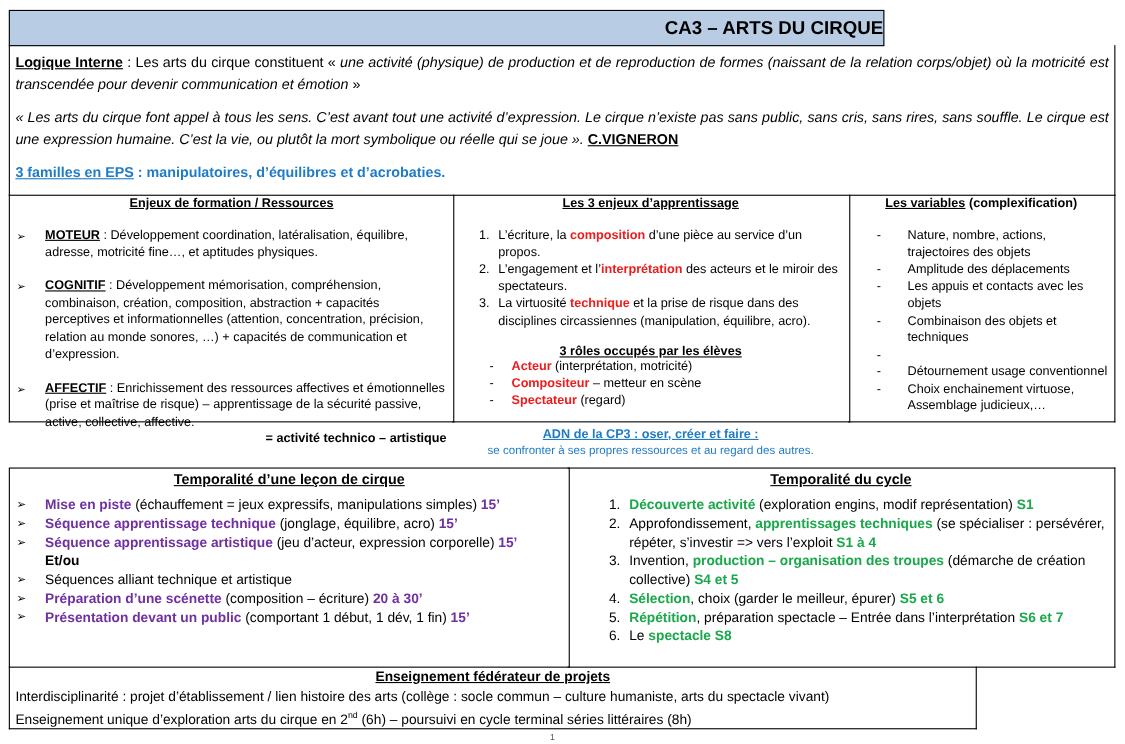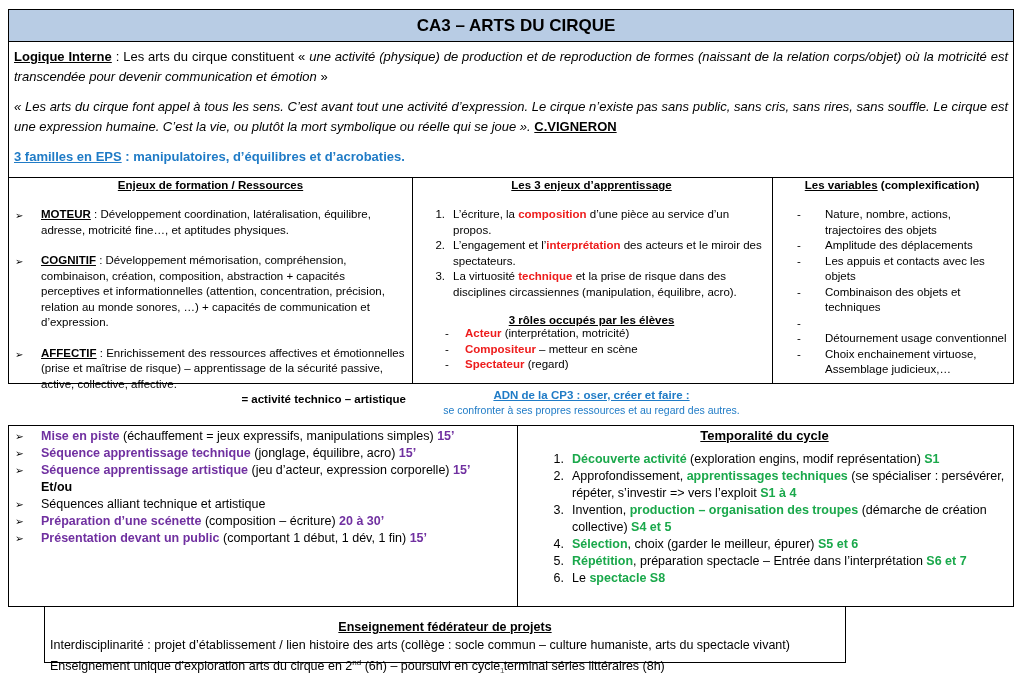--- a/index.html
+++ b/index.html
@@ -3,23 +3,23 @@
 <meta charset="utf-8">
 <style>
   html, body { margin: 0; padding: 0; background: #ffffff; }
   body {
     width: 1023px; height: 676px; position: relative; overflow: hidden;
     font-family: "Liberation Sans", sans-serif; color: #000;
     font-size: 11.5px;
   }
   .abs { position: absolute; box-sizing: border-box; }
   .title-bar {
-    left: 8px; top: 9px; width: 1006px; height: 33px;
+    left: 8px; top: 9px; width: 796px; height: 33px;
     background: #b8cce4; border: 1.5px solid #000;
-    display: flex; align-items: center; justify-content: center;
+    display: flex; align-items: center; justify-content: flex-end;
     font-weight: bold; font-size: 17px; padding-left: 10px;
   }
   .intro {
     left: 8px; top: 41px; width: 1006px; height: 137px;
     border: 1.5px solid #000; border-top: none;
     padding: 6px 5px 14px 5px; font-size: 13px; line-height: 20px;
     text-align: justify;
   }
   .intro p { margin: 0 0 10px 0; }
   .u { text-decoration: underline; }
@@ -43,23 +43,23 @@
   .dash .d { width: 48px; flex-shrink: 0; padding-left: 28px; box-sizing: border-box; }
   .low { top: 425px; height: 182px; border: 1.5px solid #000; padding: 2px 6px; }
   .low1 { left: 8px; width: 510px; font-size: 12.5px; }
   .low2 { left: 516px; width: 498px; border-left: none; font-size: 12.5px; }
   .low .head { font-size: 13px; margin-bottom: 8px; }
   .lb { display: flex; line-height: 17px; }
   .lb .mk { width: 26px; flex-shrink: 0; font-size: 10.5px; }
   .ln { display: flex; line-height: 17px; }
   .ln .n { width: 50px; flex-shrink: 0; text-align: right; padding-right: 8px; box-sizing: border-box; }
   .foot {
-    left: 8px; top: 606px; width: 802px; height: 57px;
-    border: 1.5px solid #000; border-top: none; padding: 12px 5px;
-    font-size: 12.5px; line-height: 18px; margin-left: 36px;
+    left: 8px; top: 606px; width: 880px; height: 57px;
+    border: 1.5px solid #000; border-top: none; padding: 0 5px;
+    font-size: 12.5px; line-height: 18px;
   }
   .foot .head { margin: 0; font-size: 12.5px; }
   .pagenum { left: 500px; top: 666px; font-size: 8px; color: #555; }
 </style>
 </head>
 <body>
 
 <div class="abs title-bar">
   <span>CA3 – ARTS DU CIRQUE</span>
 </div>
@@ -150,20 +150,21 @@
       <span class="d" style="padding-left:20px;">-</span>
       <span>Détournement usage conventionnel</span>
     </div>
   <div class="dash">
       <span class="d" style="padding-left:20px;">-</span>
       <span>Choix enchainement virtuose, Assemblage judicieux,…</span>
     </div>
 </div>
 
 <div class="abs low low1">
+  <div class="head">Temporalité d’une leçon de cirque</div>
   <div class="lb">
       <span class="mk">➢</span>
       <span><span class="purple">Mise en piste</span><span> (échauffement = jeux expressifs, manipulations simples) </span><span class="purple">15’</span></span>
     </div>
   <div class="lb">
       <span class="mk">➢</span>
       <span><span class="purple">Séquence apprentissage technique</span><span> (jonglage, équilibre, acro) </span><span class="purple">15’</span></span>
     </div>
   <div class="lb">
       <span class="mk">➢</span>

